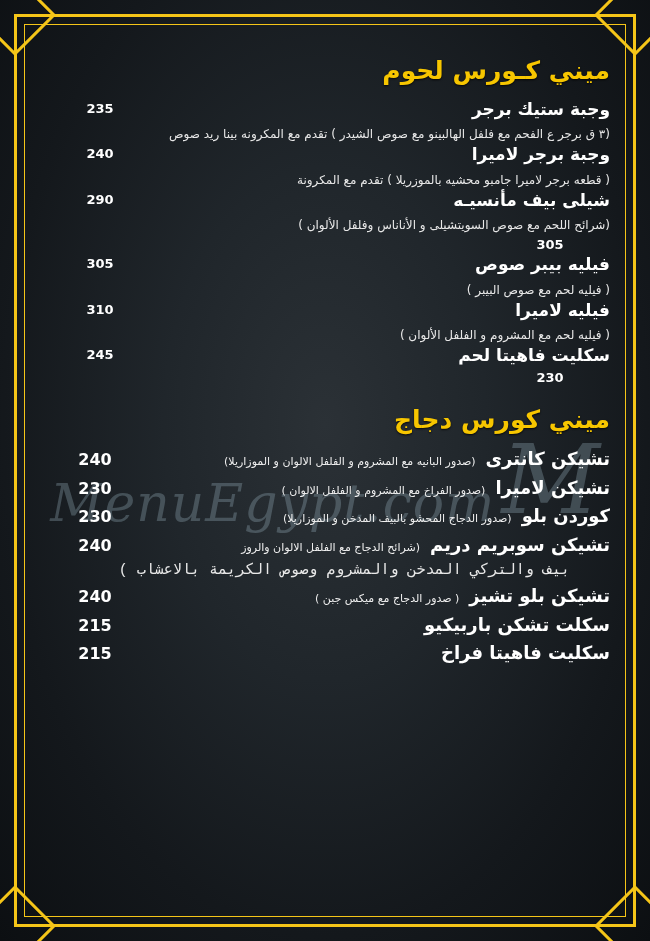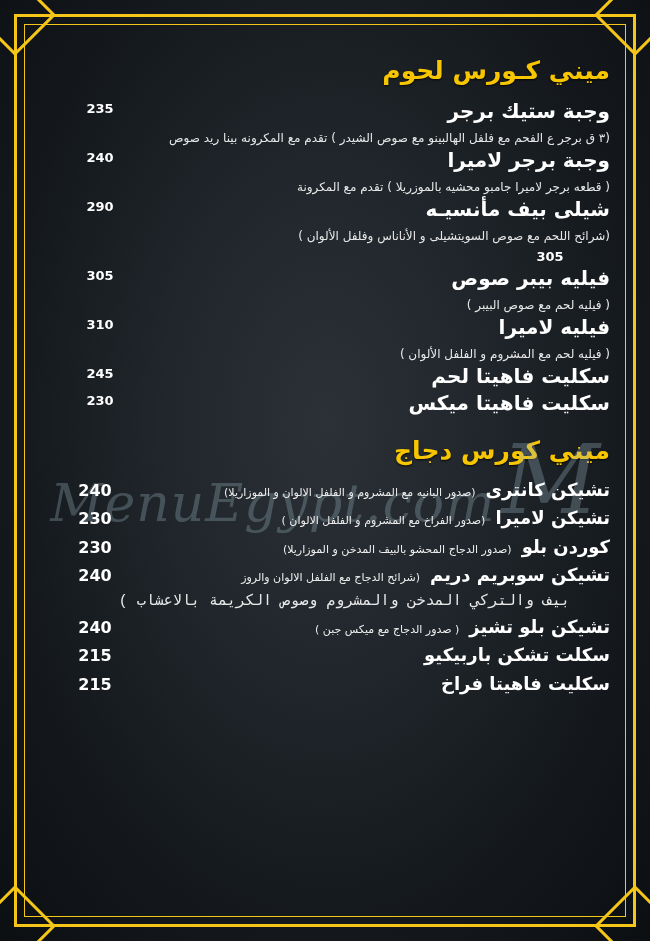--- a/index.html
+++ b/index.html
@@ -82,21 +82,21 @@
     order: 2;
   }
   .item .texts {
     flex: 1 1 auto;
     order: 1;
     text-align: right;
     padding-left: 4px;
   }
   .item .name {
     color: #ffffff;
-    font-size: 20px;
+    font-size: 17px;
     font-weight: bold;
     line-height: 1.25;
   }
   .item .desc {
     color: #e8e8e8;
     font-size: 12px;
     line-height: 1.35;
     margin-top: 6px;
   }
 
@@ -236,23 +236,20 @@
 
       <div class="item">
         <div class="price">245</div>
         <div class="texts">
           <div class="name">سكليت فاهيتا لحم</div>
         </div>
       </div>
 
       <div class="item">
         <div class="price">230</div>
-        <div class="texts">
-          <div class="name">سكليت فاهيتا ميكس</div>
-        </div>
       </div>
 
     </div>
 
     <div class="section-title" id="section-chicken-title">ميني كورس دجاج</div>
 
     <div class="items items-chicken">
 
       <div class="item">
         <div class="price">240</div>

